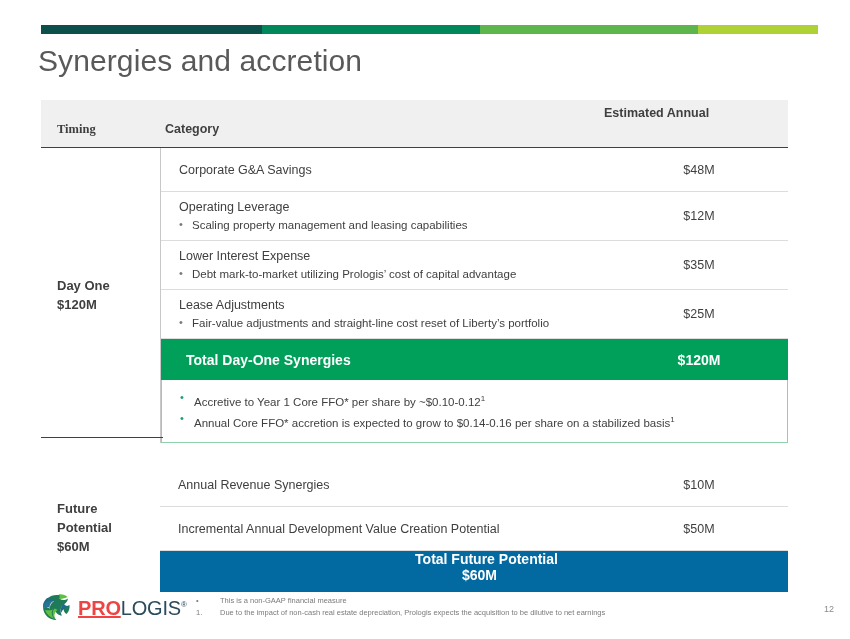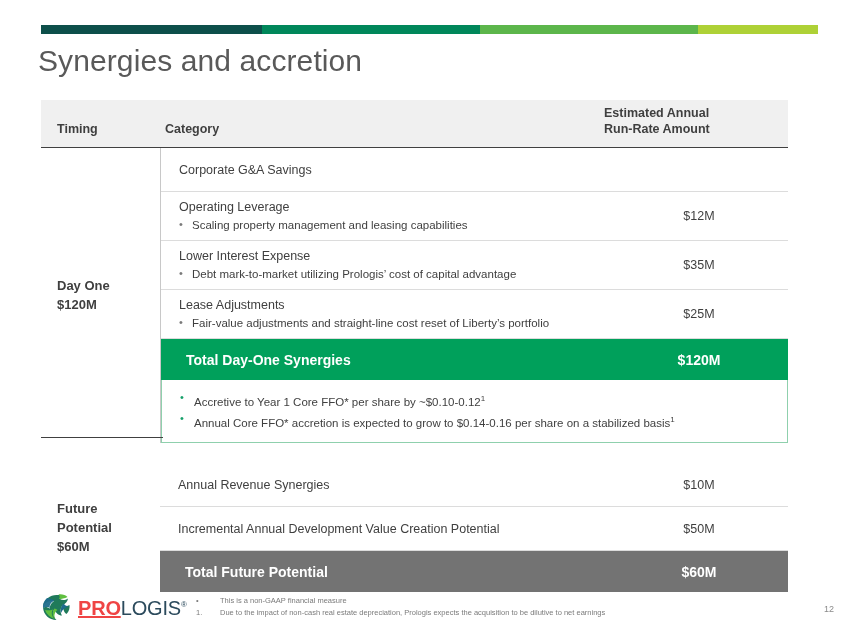--- a/index.html
+++ b/index.html
@@ -58,20 +58,21 @@
     background: #f0f0f0;
     border-bottom: 1.5px solid #404040;
   }
   .th-timing {
     position: absolute;
     left: 16px;
     top: 22px;
     font-size: 12.5px;
     font-weight: bold;
     color: #3f3f3f;
+    font-family: Liberation Serif, serif;
   }
   .th-category {
     position: absolute;
     left: 124px;
     top: 22px;
     font-size: 12.5px;
     font-weight: bold;
     color: #3f3f3f;
   }
   .th-amount {
@@ -262,35 +263,35 @@
 
 <div class="slide-title">Synergies and accretion</div>
 
 <div class="table-wrap">
 
   <div class="thead">
     <div class="th-timing">Timing</div>
     <div class="th-category">Category</div>
     <div class="th-amount">
       <div>Estimated Annual</div>
-      <div>Run-Rate Amount</div>
     </div>
   </div>
 
   <div class="tbody">
     <div class="left-col divided">
       <div class="left-label">
         <div>Day One</div>
         <div>$120M</div>
       </div>
     </div>
     <div class="right-col">
 
       <div class="drow">
         <div class="drow-label">Corporate G&amp;A Savings</div>
+        <div class="drow-amt">$48M</div>
       </div>
 
       <div class="drow">
         <div class="drow-label">
           <span>Operating Leverage</span>
           <span class="drow-sub">Scaling property management and leasing capabilities</span>
         </div>
         <div class="drow-amt">$12M</div>
       </div>
 
@@ -340,21 +341,21 @@
       <div class="drow">
         <div class="drow-label">Annual Revenue Synergies</div>
         <div class="drow-amt">$10M</div>
       </div>
 
       <div class="drow">
         <div class="drow-label">Incremental Annual Development Value Creation Potential</div>
         <div class="drow-amt">$50M</div>
       </div>
 
-      <div class="total-row" style="background: #737373;">
+      <div class="total-row" style="background: #0369a1; flex-direction: column;">
         <div class="t-label">Total Future Potential</div>
         <div class="t-amt">$60M</div>
       </div>
 
     </div>
   </div>
 </div>
 
 <div class="footer-logo">
   <svg class="logo-mark" viewBox="0 0 60 58">

